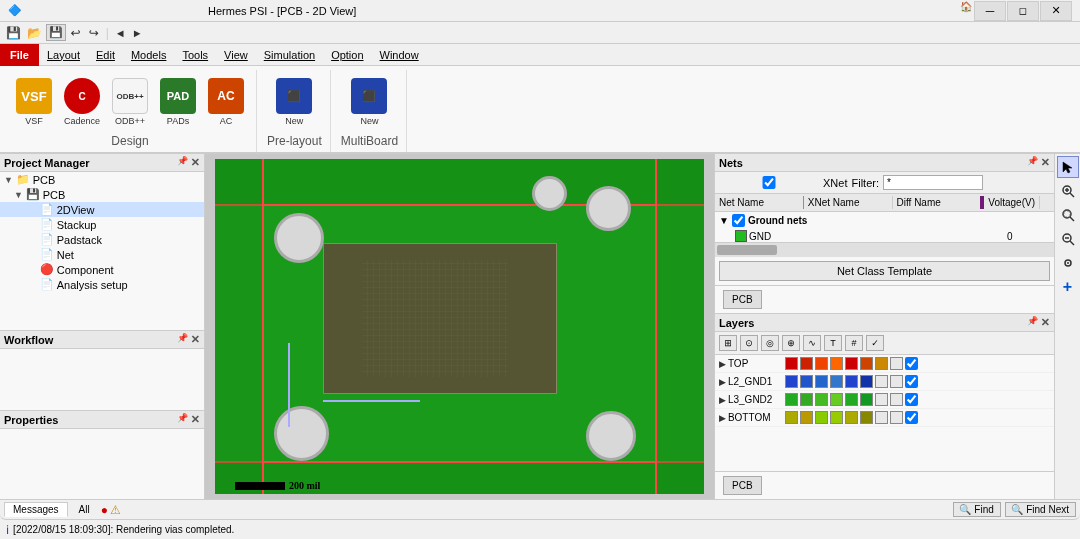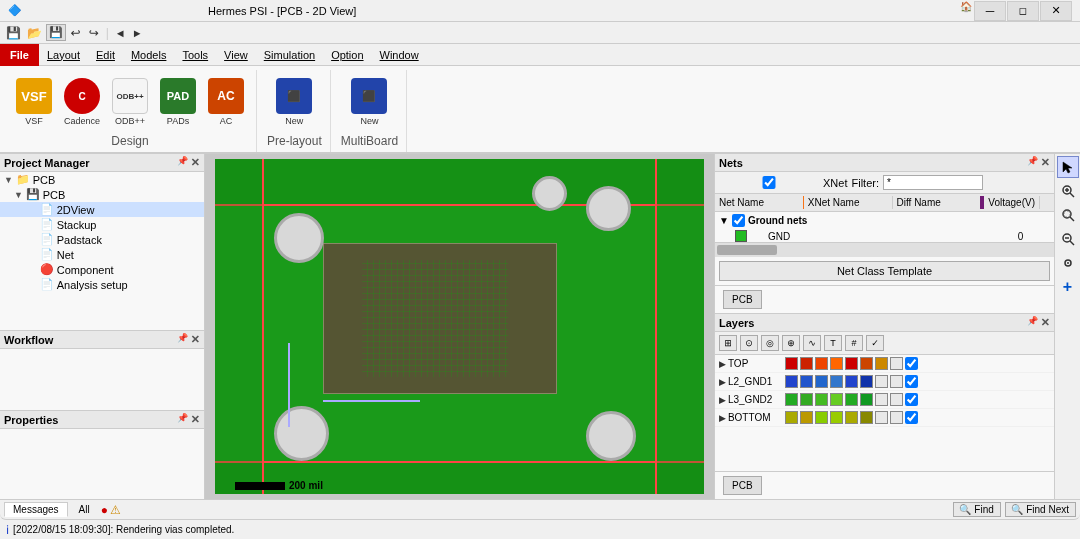--- a/index.html
+++ b/index.html
@@ -70,21 +70,21 @@
     #nets-panel { flex: 1; border-bottom: 1px solid #ccc; display: flex; flex-direction: column; }
     #layers-panel { height: 185px; display: flex; flex-direction: column; }
 
     
     .nets-toolbar { display: flex; align-items: center; gap: 4px; padding: 3px 4px; border-bottom: 1px solid #ccc; background: #f0f0f0; }
     .nets-toolbar input { border: 1px solid #aaa; padding: 1px 3px; font-size: 10px; width: 100px; }
     .nets-table-header { display: flex; background: #e8e8e8; border-bottom: 1px solid #ccc; font-size: 10px; padding: 2px 0; }
     .nets-table-header .col { padding: 1px 4px; border-right: 1px solid #ccc; }
     .nets-tree { flex: 1; overflow: auto; font-size: 10px; }
     .nets-group { font-weight: bold; display: flex; align-items: center; gap: 3px; padding: 2px 4px; cursor: pointer; }
-    .nets-item { display: flex; align-items: center; gap: 19px; padding: 1px 4px 1px 20px; cursor: pointer; }
+    .nets-item { display: flex; align-items: center; gap: 0; padding: 1px 4px 1px 20px; cursor: pointer; }
     .color-box { width: 12px; height: 12px; display: inline-block; border: 1px solid #555; }
     .net-class-btn { margin: 4px; padding: 3px 8px; background: #e8e8e8; border: 1px solid #aaa; cursor: pointer; font-size: 11px; text-align: center; }
     .pcb-tab { padding: 3px 8px; background: #e0e0e0; border: 1px solid #aaa; display: inline-block; cursor: pointer; font-size: 10px; margin: 2px 4px; }
 
     
     .layers-toolbar { display: flex; align-items: center; padding: 3px 4px; gap: 3px; border-bottom: 1px solid #ccc; background: #f0f0f0; }
     .layer-icon-btn { width: 18px; height: 16px; display: flex; align-items: center; justify-content: center; border: 1px solid #aaa; background: #e8e8e8; cursor: pointer; font-size: 9px; }
     .layers-table { flex: 1; overflow: auto; }
     .layer-row { display: flex; align-items: center; padding: 2px 4px; border-bottom: 1px solid #f0f0f0; gap: 2px; }
     .pcb-tab2 { padding: 3px 8px; background: #e0e0e0; border: 1px solid #aaa; display: inline-block; cursor: pointer; font-size: 10px; margin: 2px 4px; }
@@ -284,21 +284,21 @@
         <span>Properties</span>
         <div class="panel-tools">
           <span class="dock-pin">📌</span>
           <span class="panel-tool-btn">✕</span>
         </div>
       </div>
       <div style="flex:1;"></div>
     </div>
   </div>
 
-  <div id="canvas-area" style="flex:1; position:relative; background:#c8c8c8; overflow:hidden;">
+  <div id="canvas-area" style="flex:1; position:relative; background:#c8c8c8; overflow:hidden;font-family:Liberation Serif, serif;">
 
     <div style="position:absolute; top:5px; left:10px; right:10px; bottom:5px; background:#1a9a1a; overflow:hidden;">
 
       <div style="position:relative; width:100%; height:100%;">
 
         <div style="position:absolute; top:0; left:0; right:0; height:14%; background:#11881188; border-bottom:2px solid #ff4444;"></div>
 
         <div style="position:absolute; bottom:0; left:0; right:0; height:10%; background:#11881188; border-top:2px solid #ff4444;"></div>
 
         <div style="position:absolute; top:0; left:0; width:10%; height:100%; background:#11881144; border-right:2px solid #ff4444;"></div>

